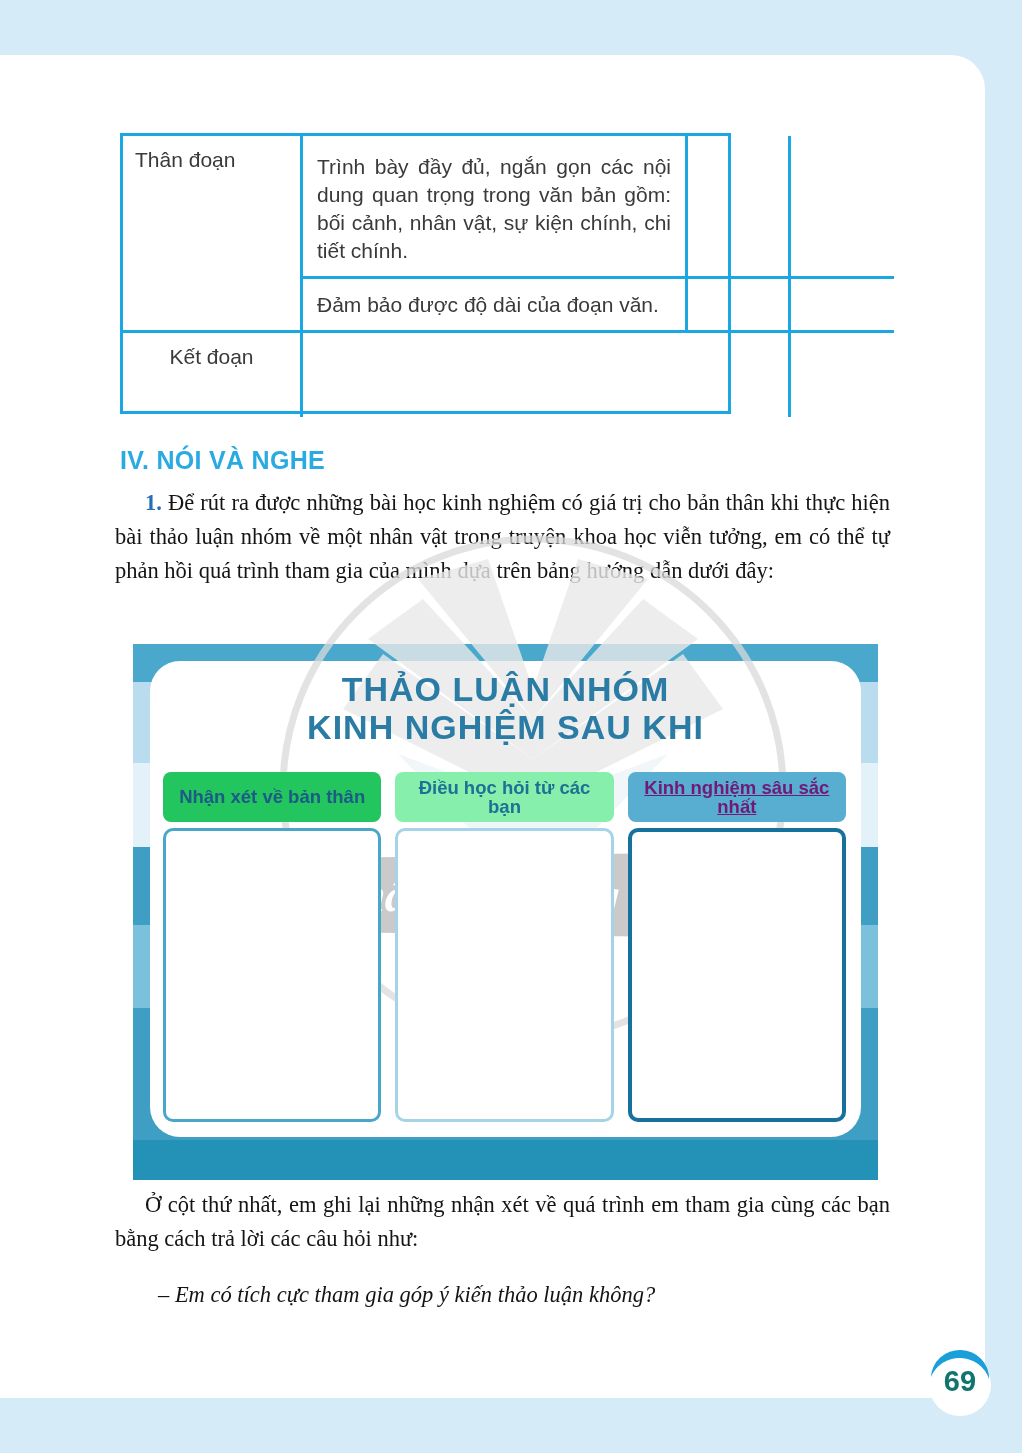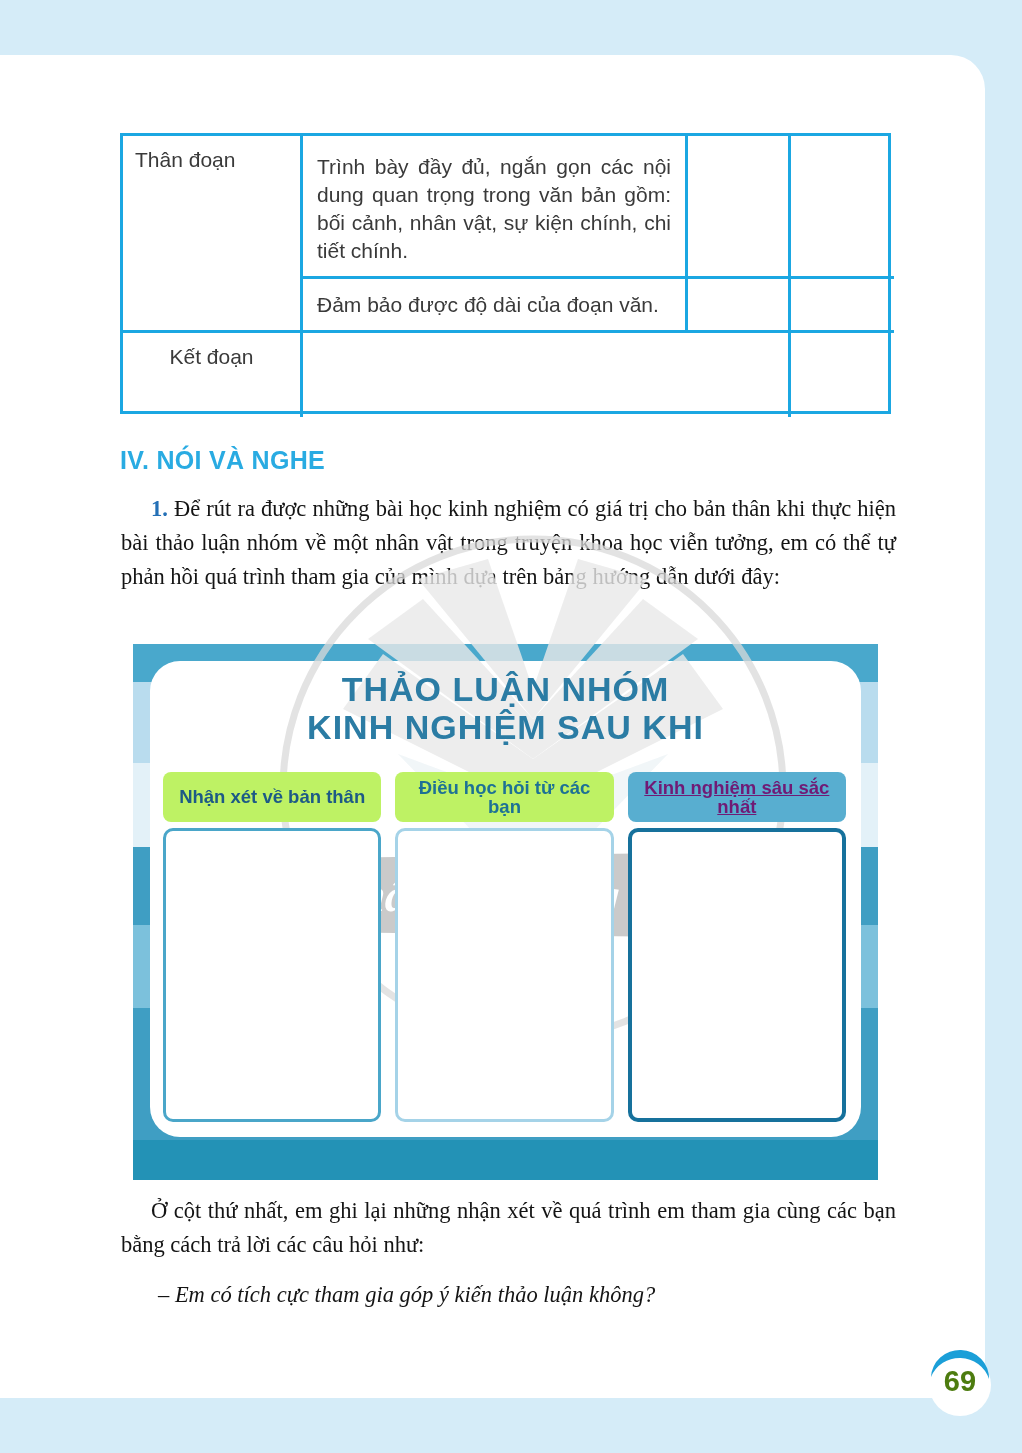--- a/index.html
+++ b/index.html
@@ -4,40 +4,40 @@
 <style>
   html,body { margin:0; padding:0; }
   body { width:1022px; height:1453px; position:relative; background:#d5ecf8;
          font-family:"Liberation Serif", serif; overflow:hidden; }
 
   
   .content-bg { position:absolute; left:0; top:55px; width:985px; height:1343px;
                 background:#ffffff; border-top-right-radius:34px; }
 
   
-  .rubric { position:absolute; left:120px; top:133px; width:771px; height:281px;
+  .rubric { position:absolute; left:120px; top:133px; width:611px; height:281px;
             display:grid; grid-template-columns:180px 385px 103px 103px;
             grid-template-rows:143px 54px 84px;
             border:3px solid #1ba7e2; box-sizing:border-box;
             font-family:"Liberation Sans", sans-serif; font-size:21px; color:#3a3a3a; }
   .rubric > div { box-sizing:border-box; }
   .bR { border-right:3px solid #1ba7e2; }
   .bB { border-bottom:3px solid #1ba7e2; }
   .cell-label { padding:12px 12px; }
   .cell-desc  { padding:17px 14px; line-height:1.33; }
   .just { text-align:justify; }
   .vcent { display:flex; align-items:center; }
 
   
   .sec-head { position:absolute; left:120px; top:446px; margin:0;
               font-family:"Liberation Sans", sans-serif; font-weight:bold;
               font-size:25px; color:#29abe2; letter-spacing:.3px; }
 
   
-  .para { position:absolute; left:115px; width:775px; margin:6px;
+  .para { position:absolute; left:115px; width:775px; margin:0;
           font-size:22.5px; line-height:1.5; text-align:justify; color:#141414; }
   .para-1 { top:486px; text-indent:30px; }
   .para-2 { top:1188px; text-indent:30px; }
   .num-blue { color:#2470b6; font-weight:bold; }
   .question { position:absolute; left:150px; top:1274px; width:740px; margin:8px;
               font-size:22.5px; font-style:italic; color:#141414; }
 
   
   .figure { position:absolute; left:133px; top:644px; width:745px; height:536px; }
   .stripes { position:absolute; inset:0; display:flex; flex-direction:column; }
@@ -64,36 +64,36 @@
   .fig-title { position:absolute; left:0; right:0; top:26px; z-index:3; text-align:center;
                font-family:"Liberation Sans", sans-serif; font-weight:bold;
                font-size:34px; line-height:1.12; color:#2b7ca4; letter-spacing:1px; }
   .fig-cols { position:absolute; left:30px; right:32px; top:128px; z-index:3;
               display:flex; gap:14px; }
   .fig-col { flex:1; display:flex; flex-direction:column; }
   .col-head { height:50px; border-radius:8px; display:flex; align-items:center;
               justify-content:center; text-align:center;
               font-family:"Liberation Sans", sans-serif; font-weight:bold;
               font-size:18.5px; line-height:1.05; padding:0 6px; box-sizing:border-box; }
-  .h1 { background:#bef264; color:#1d5a86;text-align:center; }
-  .h2 { background:#bef264; color:#1d7195; }
+  .h1 { background:#22c55e; color:#1d5a86;text-align:center; }
+  .h2 { background:#86efac; color:#1d7195; }
   .h3 { background:#58aed0; color:#701a75;text-decoration:underline; }
   .col-box { margin-top:6px; height:294px; border-radius:10px; background:#ffffff;
              box-sizing:border-box; }
   .b1 { border:3px solid #4aa6c9; }
   .b2 { border:3px solid #a5d3e8; }
   .b3 { border:4px solid #16719c; }
 
   
   .badge { position:absolute; left:926px; top:1349px; width:68px; height:68px; z-index:5; }
   .badge-circle { position:absolute; left:3px; top:5px; width:62px; height:62px;
                   border-radius:50%; background:#ffffff; }
   .badge-num { position:absolute; left:0; top:16px; width:68px; text-align:center;
                font-family:"Liberation Sans", sans-serif; font-weight:bold;
-               font-size:29px; color:#4d7c0f; }
+               font-size:29px; color:#0f766e; }
   .badge-arc { position:absolute; left:0; top:0; }
 </style>
 </head>
 <body>
 
 <div class="content-bg"></div>
 
 <div class="rubric">
   <div class="cell-label bR bB" style="grid-column:1; grid-row:1 / 3;">Thân đoạn</div>
   <div class="cell-desc just bR bB" style="grid-column:2; grid-row:1;">Trình bày đầy đủ, ngắn gọn các nội dung quan trọng trong văn bản gồm: bối cảnh, nhân vật, sự kiện chính, chi tiết chính.</div>

